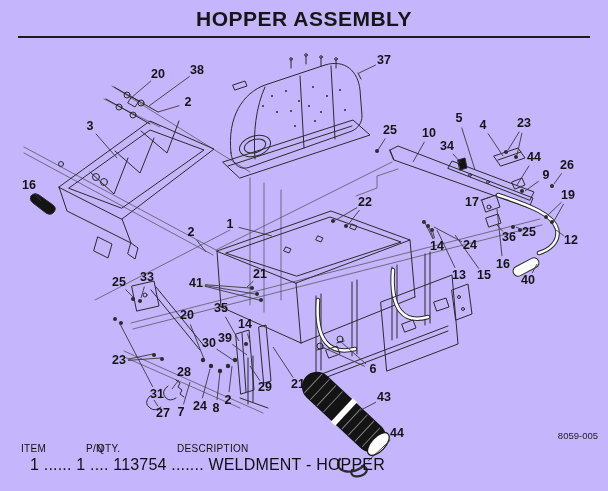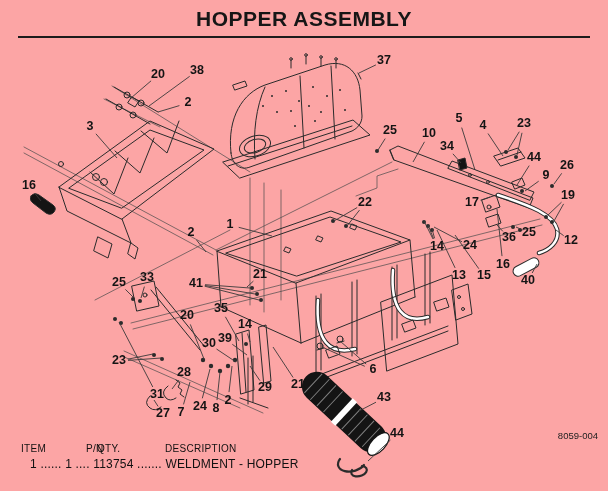--- a/index.html
+++ b/index.html
@@ -1,31 +1,31 @@
 <!DOCTYPE html>
 <html><head>
 <meta charset="utf-8">
 <style>
   html,body{margin:0;padding:0;background:#fff;}
-  .page{position:relative;width:608px;height:491px;background:#fca5a5;overflow:hidden;
+  .page{position:relative;width:608px;height:491px;background:#c4b5fd;overflow:hidden;
         font-family:"Liberation Sans",sans-serif;color:#111;}
   .title{position:absolute;top:7px;left:0;width:100%;text-align:center;
          font-size:21px;font-weight:bold;letter-spacing:.5px;color:#161616;}
   .rule{position:absolute;top:36px;left:18px;width:572px;height:2px;background:#1c1c1c;}
   svg.diagram{position:absolute;top:0;left:0;}
   .art{stroke:#2b2b2b;stroke-width:1;fill:none;stroke-linejoin:round;stroke-linecap:round;}
   .thin{stroke:#4a4a4a;stroke-width:.7;}
   .leader{stroke:#3a3a3a;stroke-width:.9;}
   .callout{font-family:"Liberation Sans",sans-serif;font-size:12.5px;font-weight:600;
            fill:#141414;text-anchor:middle;dominant-baseline:middle;}
   .parts-table{position:absolute;left:21px;top:443px;}
   .table-header{position:relative;height:15px;font-size:10px;font-weight:normal;letter-spacing:.3px;}
   .th{position:absolute;top:0;}
-  .th0{left:0;} .th1{left:28px;margin-left:48px;} .th2{left:65px;} .th3{left:144px;}
-  .table-row{padding-left:9px;font-size:12px;line-height:13.5px;letter-spacing:.2px;white-space:pre;}
+  .th0{left:0;} .th1{left:28px;margin-left:48px;} .th2{left:65px;} .th3{left:156px;}
+  .table-row{padding-left:9px;font-size:16px;line-height:13.5px;letter-spacing:.2px;white-space:pre;}
   .drawing-number{position:absolute;top:430px;right:10px;font-size:9.5px;color:#222;}
 </style>
 </head>
 <body>
 
 <div class="page">
 
   <div class="title">HOPPER ASSEMBLY</div>
   <div class="rule"></div>
 
@@ -316,15 +316,15 @@
         <span class="th th0">ITEM</span>
         <span class="th th1">QTY.</span>
         <span class="th th2">P/N</span>
         <span class="th th3">DESCRIPTION</span>
       </div>
     <div id="table-rows">
         <div class="table-row">1 ...... 1 .... 113754 ....... WELDMENT - HOPPER</div>
       </div>
   </div>
 
-  <div class="drawing-number">8059-004</div>
+  <div class="drawing-number">8059-005</div>
 
 </div>
 
 </body></html>

